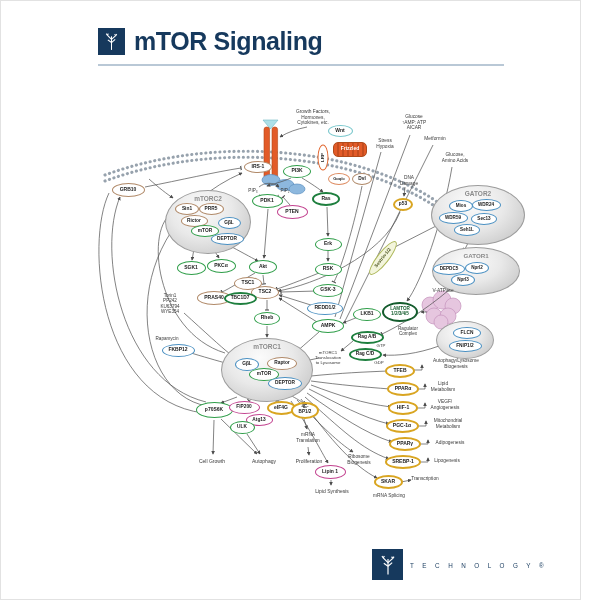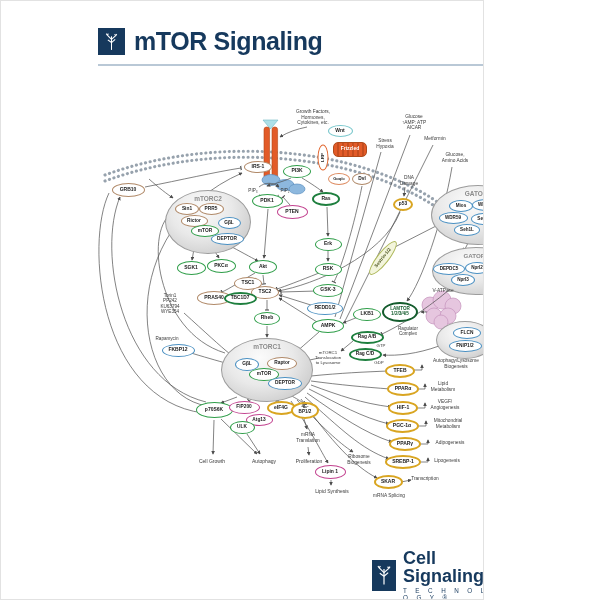--- a/index.html
+++ b/index.html
@@ -1,16 +1,16 @@
 <!DOCTYPE html>
 <html><head>
 <meta charset="utf-8">
 <style>
   html,body{margin:0;padding:0;background:#fff;}
-  #page{position:relative;width:484px;height:600px;background:#fff;border:1px solid #e2e2e2;box-sizing:border-box;font-family:"Liberation Sans",sans-serif;overflow:hidden;}
+  #page{position:relative;width:581px;height:600px;background:#fff;border:1px solid #e2e2e2;box-sizing:border-box;font-family:"Liberation Sans",sans-serif;overflow:hidden;}
   
   #header{position:absolute;left:97px;top:26px;display:flex;align-items:center;gap:9px;}
   #logo-sq{width:27px;height:27px;background:#16395d;display:flex;align-items:center;justify-content:center;}
   #page-title{font-size:25px;font-weight:800;color:#16395d;letter-spacing:-0.4px;}
   #header-rule{position:absolute;left:97px;top:63px;width:406px;height:2px;background:#b9c8d6;}
   
   #diagram{position:absolute;left:0;top:0;width:600px;height:600px;}
   .layer{position:absolute;left:0;top:0;width:600px;height:600px;}
   .node{position:absolute;border-radius:50%;background:#fff;display:flex;align-items:center;justify-content:center;text-align:center;font-weight:bold;color:#222;line-height:1.05;white-space:pre-line;box-sizing:border-box;z-index:3;}
   .blob{position:absolute;border-radius:50%;background:radial-gradient(ellipse at 42% 30%,#fbfbfb 0%,#e9e9e9 45%,#cfcfcf 78%,#bfbfbf 100%);border:1px solid #9c9c9c;display:flex;align-items:flex-start;justify-content:center;color:#8b8b8b;font-weight:bold;z-index:1;box-sizing:border-box;}
@@ -308,18 +308,17 @@
           <path d="M10 11 L6.5 8.5"></path>
             <path d="M10 11 L13.5 8"></path>
           <path d="M6 4 L5 2.5"></path>
             <path d="M6 4 L7 2.5"></path>
             <path d="M14 4.5 L13 3"></path>
             <path d="M14 4.5 L15 3"></path>
         </g>
       </svg>
     </div>
     <div>
-      <div id="brand-name">Cell Signaling</div>
       <div id="brand-sub">T E C H N O L O G Y ®</div>
     </div>
   </div>
 
 </div>
 
 </body></html>

